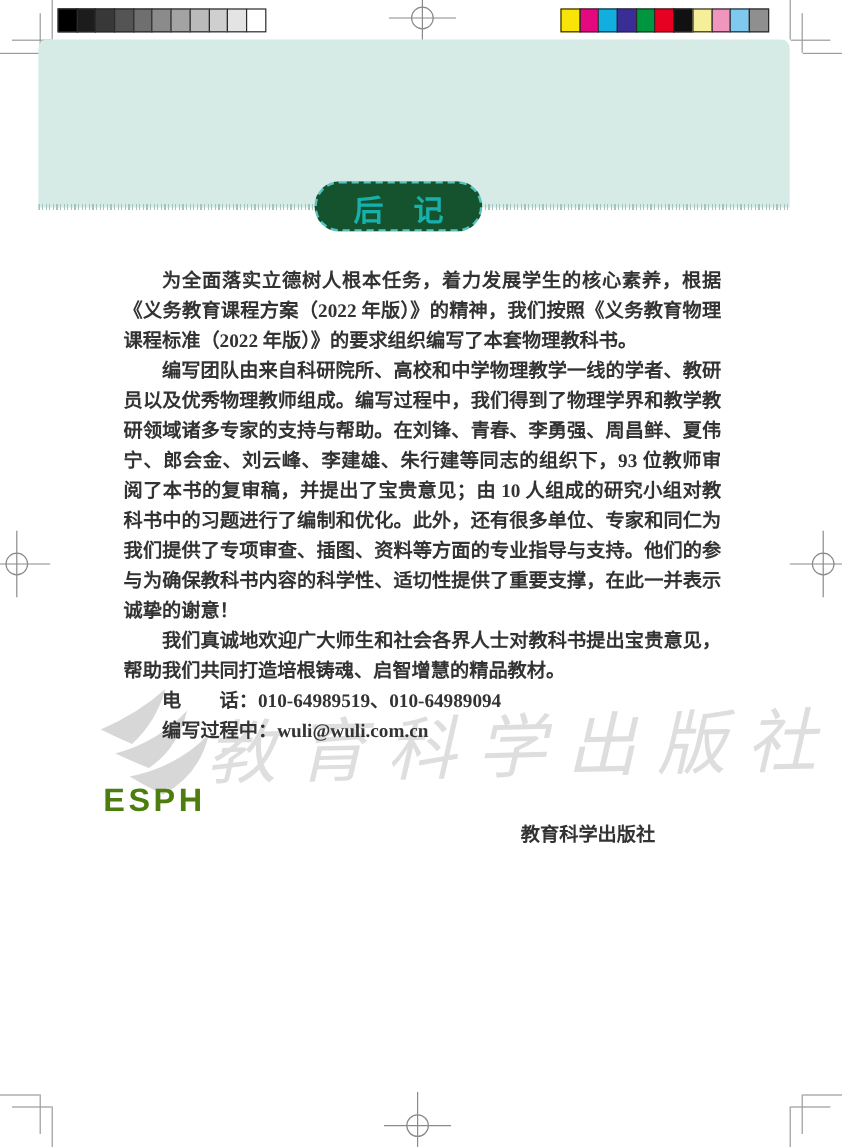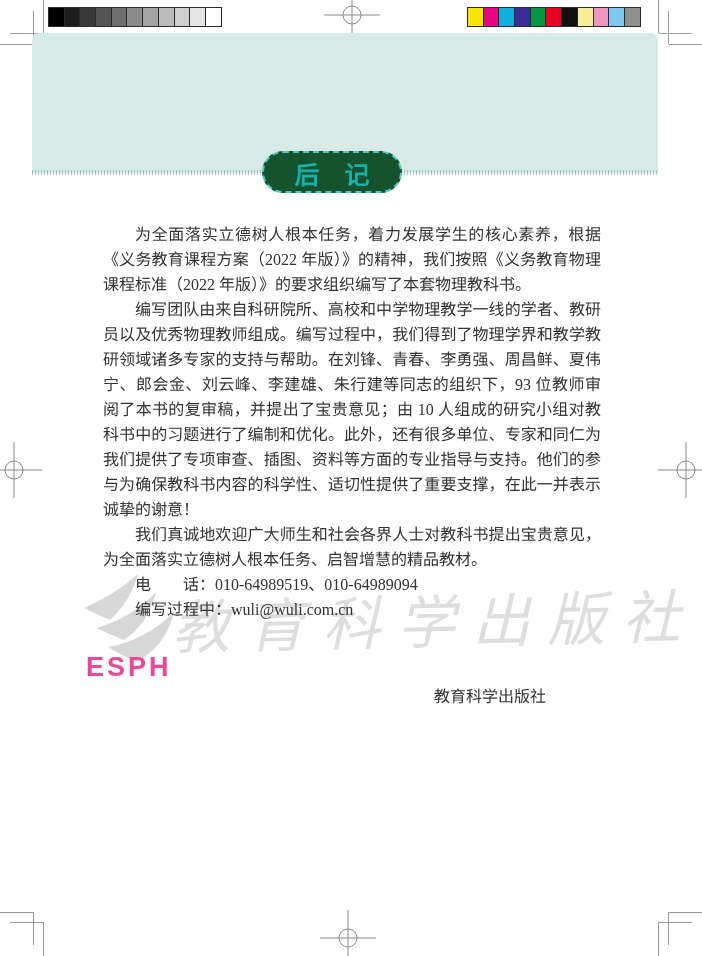--- a/index.html
+++ b/index.html
@@ -72,21 +72,21 @@
     z-index: 1;
     pointer-events: none;
   }
   .wm-logo { position: absolute; left: 0; top: 0; }
   .wm-abbr {
     position: absolute; left: 6px; top: 82px;
     font-family: "Liberation Sans", "DejaVu Sans", sans-serif;
     font-weight: bold;
     font-size: 27px;
     letter-spacing: 3px;
-    color: #ec4899;
+    color: #4d7c0f;
   }
   .wm-script {
     position: absolute; left: 92px; top: 6px;
     font-size: 58px;
     letter-spacing: 17px;
     color: var(--watermark-gray, #dedede);
     white-space: nowrap;
     transform: rotate(-1.2deg);
     font-style: italic;
   }
@@ -94,20 +94,21 @@
   
   .content {
     position: absolute;
     left: 103px; top: 222px;
     width: 498px;
     z-index: 2;
     font-size: 16px;
     line-height: 25px;
     color: var(--body-text, #333333);
     text-align: justify;
+    font-weight: bold;
   }
   .content p { margin: 0; text-indent: 2em; }
   .contact-line { margin-left: 2em; }
   .signature {
     margin-top: 62px;
     text-align: right;
     padding-right: 55px;
   }
 </style>
 </head>
@@ -207,21 +208,21 @@
       <path d="M28 77 Q66 70 94 42 Q86 76 56 92 Q41 85 28 77 Z" fill="#d7d7d7"></path>
     </svg>
     <div class="wm-abbr">ESPH</div>
     <div class="wm-script">教育科学出版社</div>
   </div>
 
   <div class="content">
     <div>
         <p>为全面落实立德树人根本任务，着力发展学生的核心素养，根据《义务教育课程方案（2022 年版）》的精神，我们按照《义务教育物理课程标准（2022 年版）》的要求组织编写了本套物理教科书。</p>
         <p>编写团队由来自科研院所、高校和中学物理教学一线的学者、教研员以及优秀物理教师组成。编写过程中，我们得到了物理学界和教学教研领域诸多专家的支持与帮助。在刘锋、青春、李勇强、周昌鲜、夏伟宁、郎会金、刘云峰、李建雄、朱行建等同志的组织下，93 位教师审阅了本书的复审稿，并提出了宝贵意见；由 10 人组成的研究小组对教科书中的习题进行了编制和优化。此外，还有很多单位、专家和同仁为我们提供了专项审查、插图、资料等方面的专业指导与支持。他们的参与为确保教科书内容的科学性、适切性提供了重要支撑，在此一并表示诚挚的谢意！</p>
-        <p>我们真诚地欢迎广大师生和社会各界人士对教科书提出宝贵意见，为全面落实立德树人根本任务、启智增慧的精品教材。</p>
+        <p>我们真诚地欢迎广大师生和社会各界人士对教科书提出宝贵意见，帮助我们共同打造培根铸魂、启智增慧的精品教材。</p>
       </div>
     <div class="contact-line">
       <span>电　　话：</span><span>010-64989519、010-64989094</span>
     </div>
     <div class="contact-line">
       <span>编写过程中：</span><span>wuli@wuli.com.cn</span>
     </div>
     <div class="signature">教育科学出版社</div>
   </div>
 

